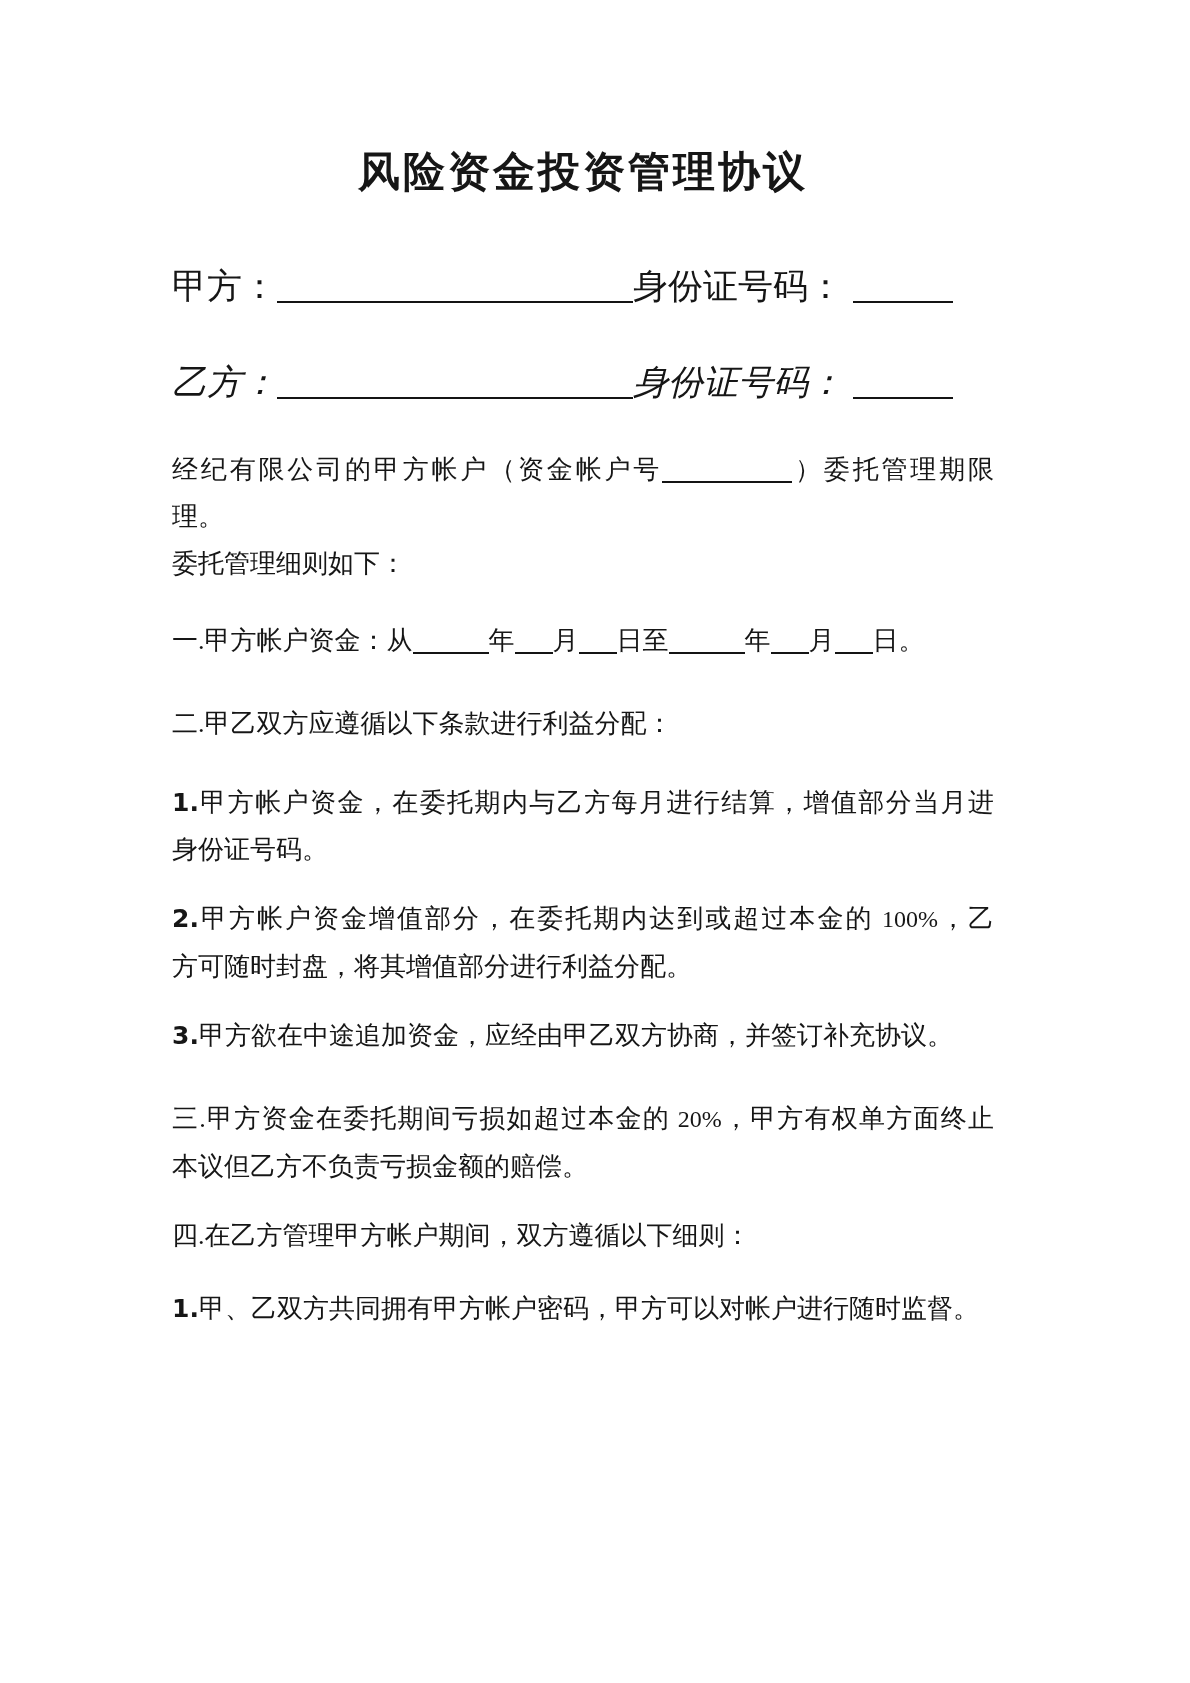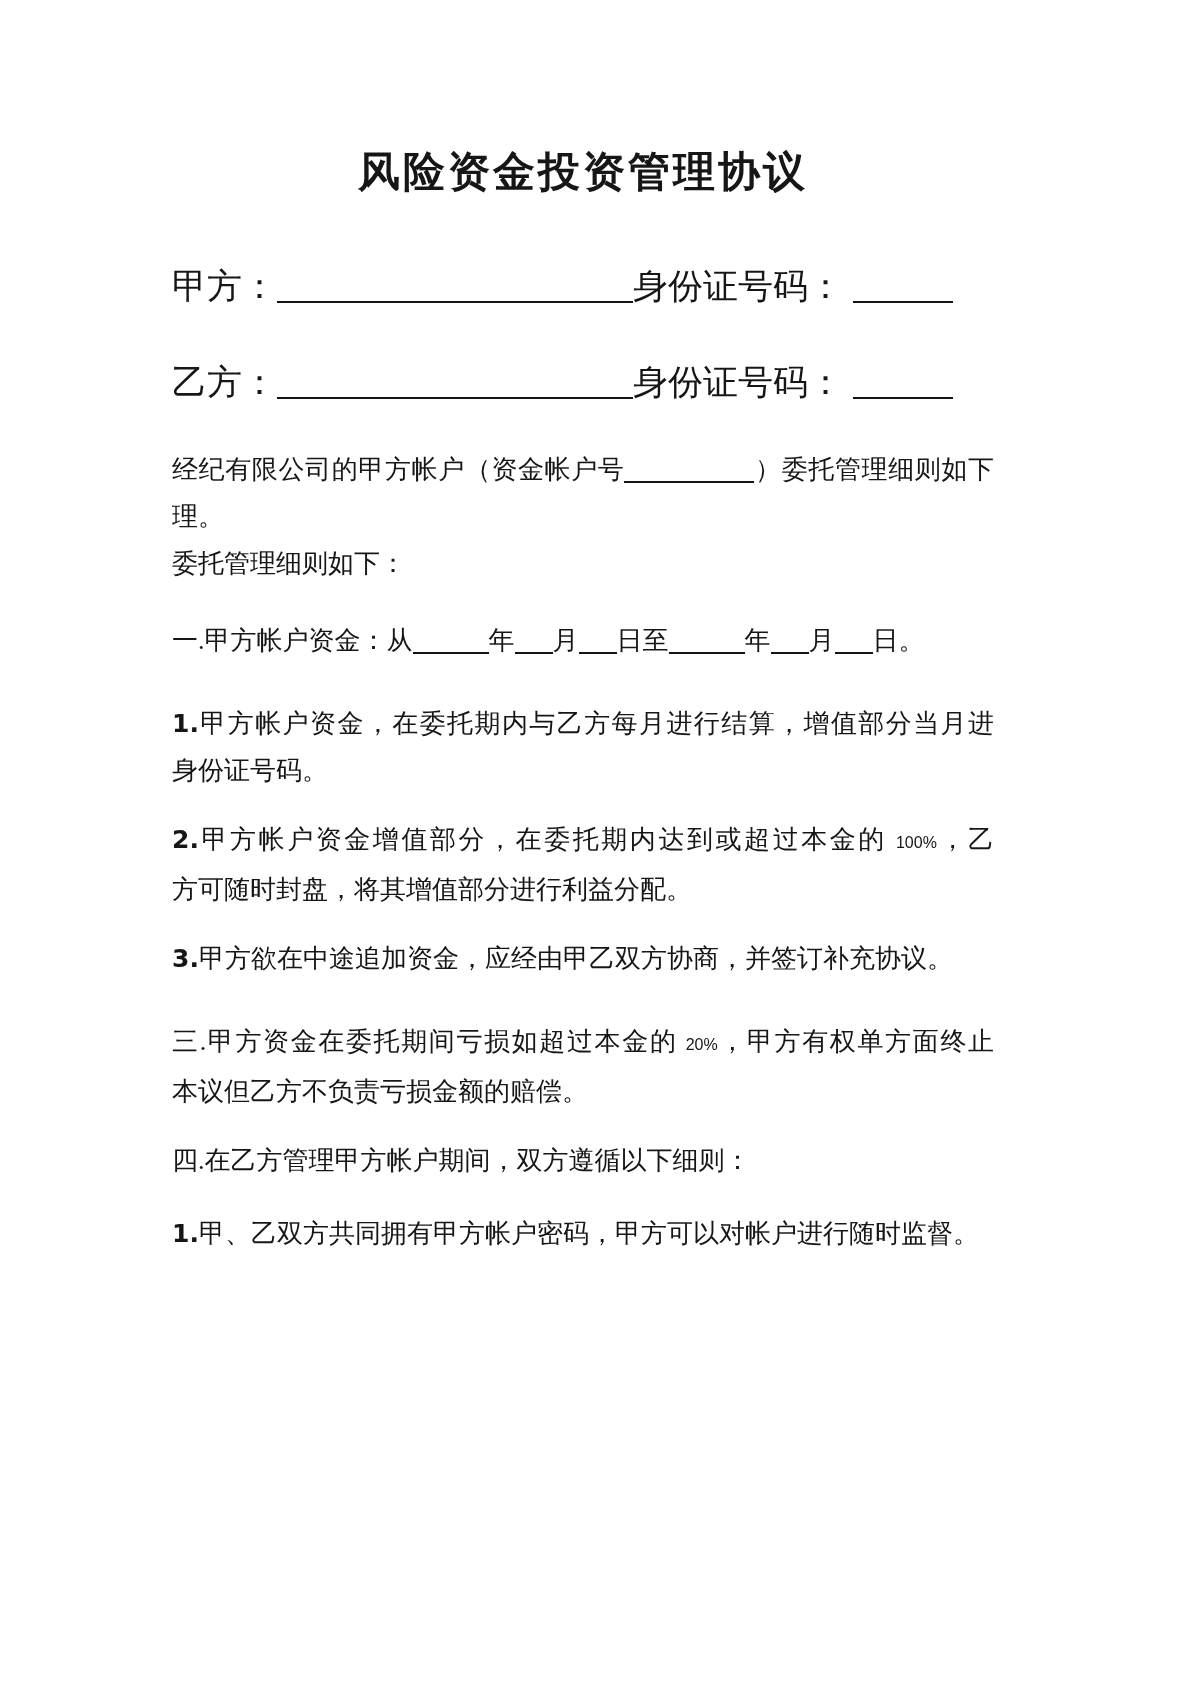--- a/index.html
+++ b/index.html
@@ -23,74 +23,77 @@
     line-height:1.15;
     margin:0 0 70px 0;
     white-space:nowrap;
   }
   .party-row{
     font-size:35px;
     line-height:30px;
     white-space:nowrap;
   }
   .party-row.a{margin-bottom:60px;}
-  .party-row.b{margin-bottom:48px;}
+  .party-row.b{margin-bottom:48px;font-style:italic;}
   .para{
     font-size:26px;
     line-height:47px;
     margin:0;
   }
   .para .vline{min-height:47px;}
   .jline{text-align:justify;text-align-last:justify;}
   .blank{
     display:inline-block;
     height:1em;
     border-bottom:2px solid #141414;
     margin-bottom:-5px;
   }
   .w-party-name{width:356px;}
   .w-party-id{width:100px;margin-left:10px;}
   .w-amount{width:100px;}
   .w-broker{width:126px;}
   .w-account{width:130px;}
   .w-year{width:76px;}
   .w-md{width:38px;}
-  .latin{font-family:Liberation Sans, sans-serif;font-size:16px;}
+  .latin{font-family:Liberation Serif, serif;font-size:24px;}
   .num{font-family:"DejaVu Sans","Liberation Sans",sans-serif;font-size:25px;font-weight:600;}
   .mb-0{margin-bottom:0;}
   .mb-sm{margin-bottom:22px;}
   .mb-md{margin-bottom:30px;}
   .mb-lg{margin-bottom:36px;}
   .mb-sec2{margin-bottom:32px;}
   .mb-sec4{margin-bottom:26px;}
 </style>
 </head>
 <body>
 
 <div class="page">
 
   <h1 class="doc-title">风险资金投资管理协议</h1>
 
   <div class="party-row a"><span>甲方：</span><span class="blank w-party-name"></span><span>身份证号码：</span><span class="blank w-party-id"></span></div>
 
   <div class="party-row b"><span>乙方：</span><span class="blank w-party-name"></span><span>身份证号码：</span><span class="blank w-party-id"></span></div>
 
   <div class="para mb-0">
-    <div class="vline jline"><span>经纪有限公司的甲方帐户（资金帐户号</span><span class="blank w-account"></span><span>）委托管理细则如下</span></div>
+    <div class="vline jline"><span>经纪有限公司的甲方帐户（资金帐户号</span><span class="blank w-account"></span><span>）委托管理期限</span></div>
     <div class="vline"><span>理。</span></div>
   </div>
 
   <div class="para mb-md">
     <div class="vline"><span>委托管理细则如下：</span></div>
   </div>
 
   <div class="para mb-lg">
     <div class="vline"><span>一.甲方帐户资金：从</span><span class="blank w-year"></span><span>年</span><span class="blank w-md"></span><span>月</span><span class="blank w-md"></span><span>日至</span><span class="blank w-year"></span><span>年</span><span class="blank w-md"></span><span>月</span><span class="blank w-md"></span><span>日。</span></div>
   </div>
 
+  <div class="para mb-sec2">
+    <div class="vline"><span>二.甲乙双方应遵循以下条款进行利益分配：</span></div>
+  </div>
 
   <div class="para mb-sm">
     <div class="vline jline"><span class="num">1.</span><span>甲方帐户资金，在委托期内与乙方每月进行结算，增值部分当月进</span></div>
     <div class="vline"><span>身份证号码。</span></div>
   </div>
 
   <div class="para mb-sm">
     <div class="vline jline"><span class="num">2.</span><span>甲方帐户资金增值部分，在委托期内达到或超过本金的 </span><span class="latin">100%</span><span>，乙</span></div>
     <div class="vline"><span>方可随时封盘，将其增值部分进行利益分配。</span></div>
   </div>

